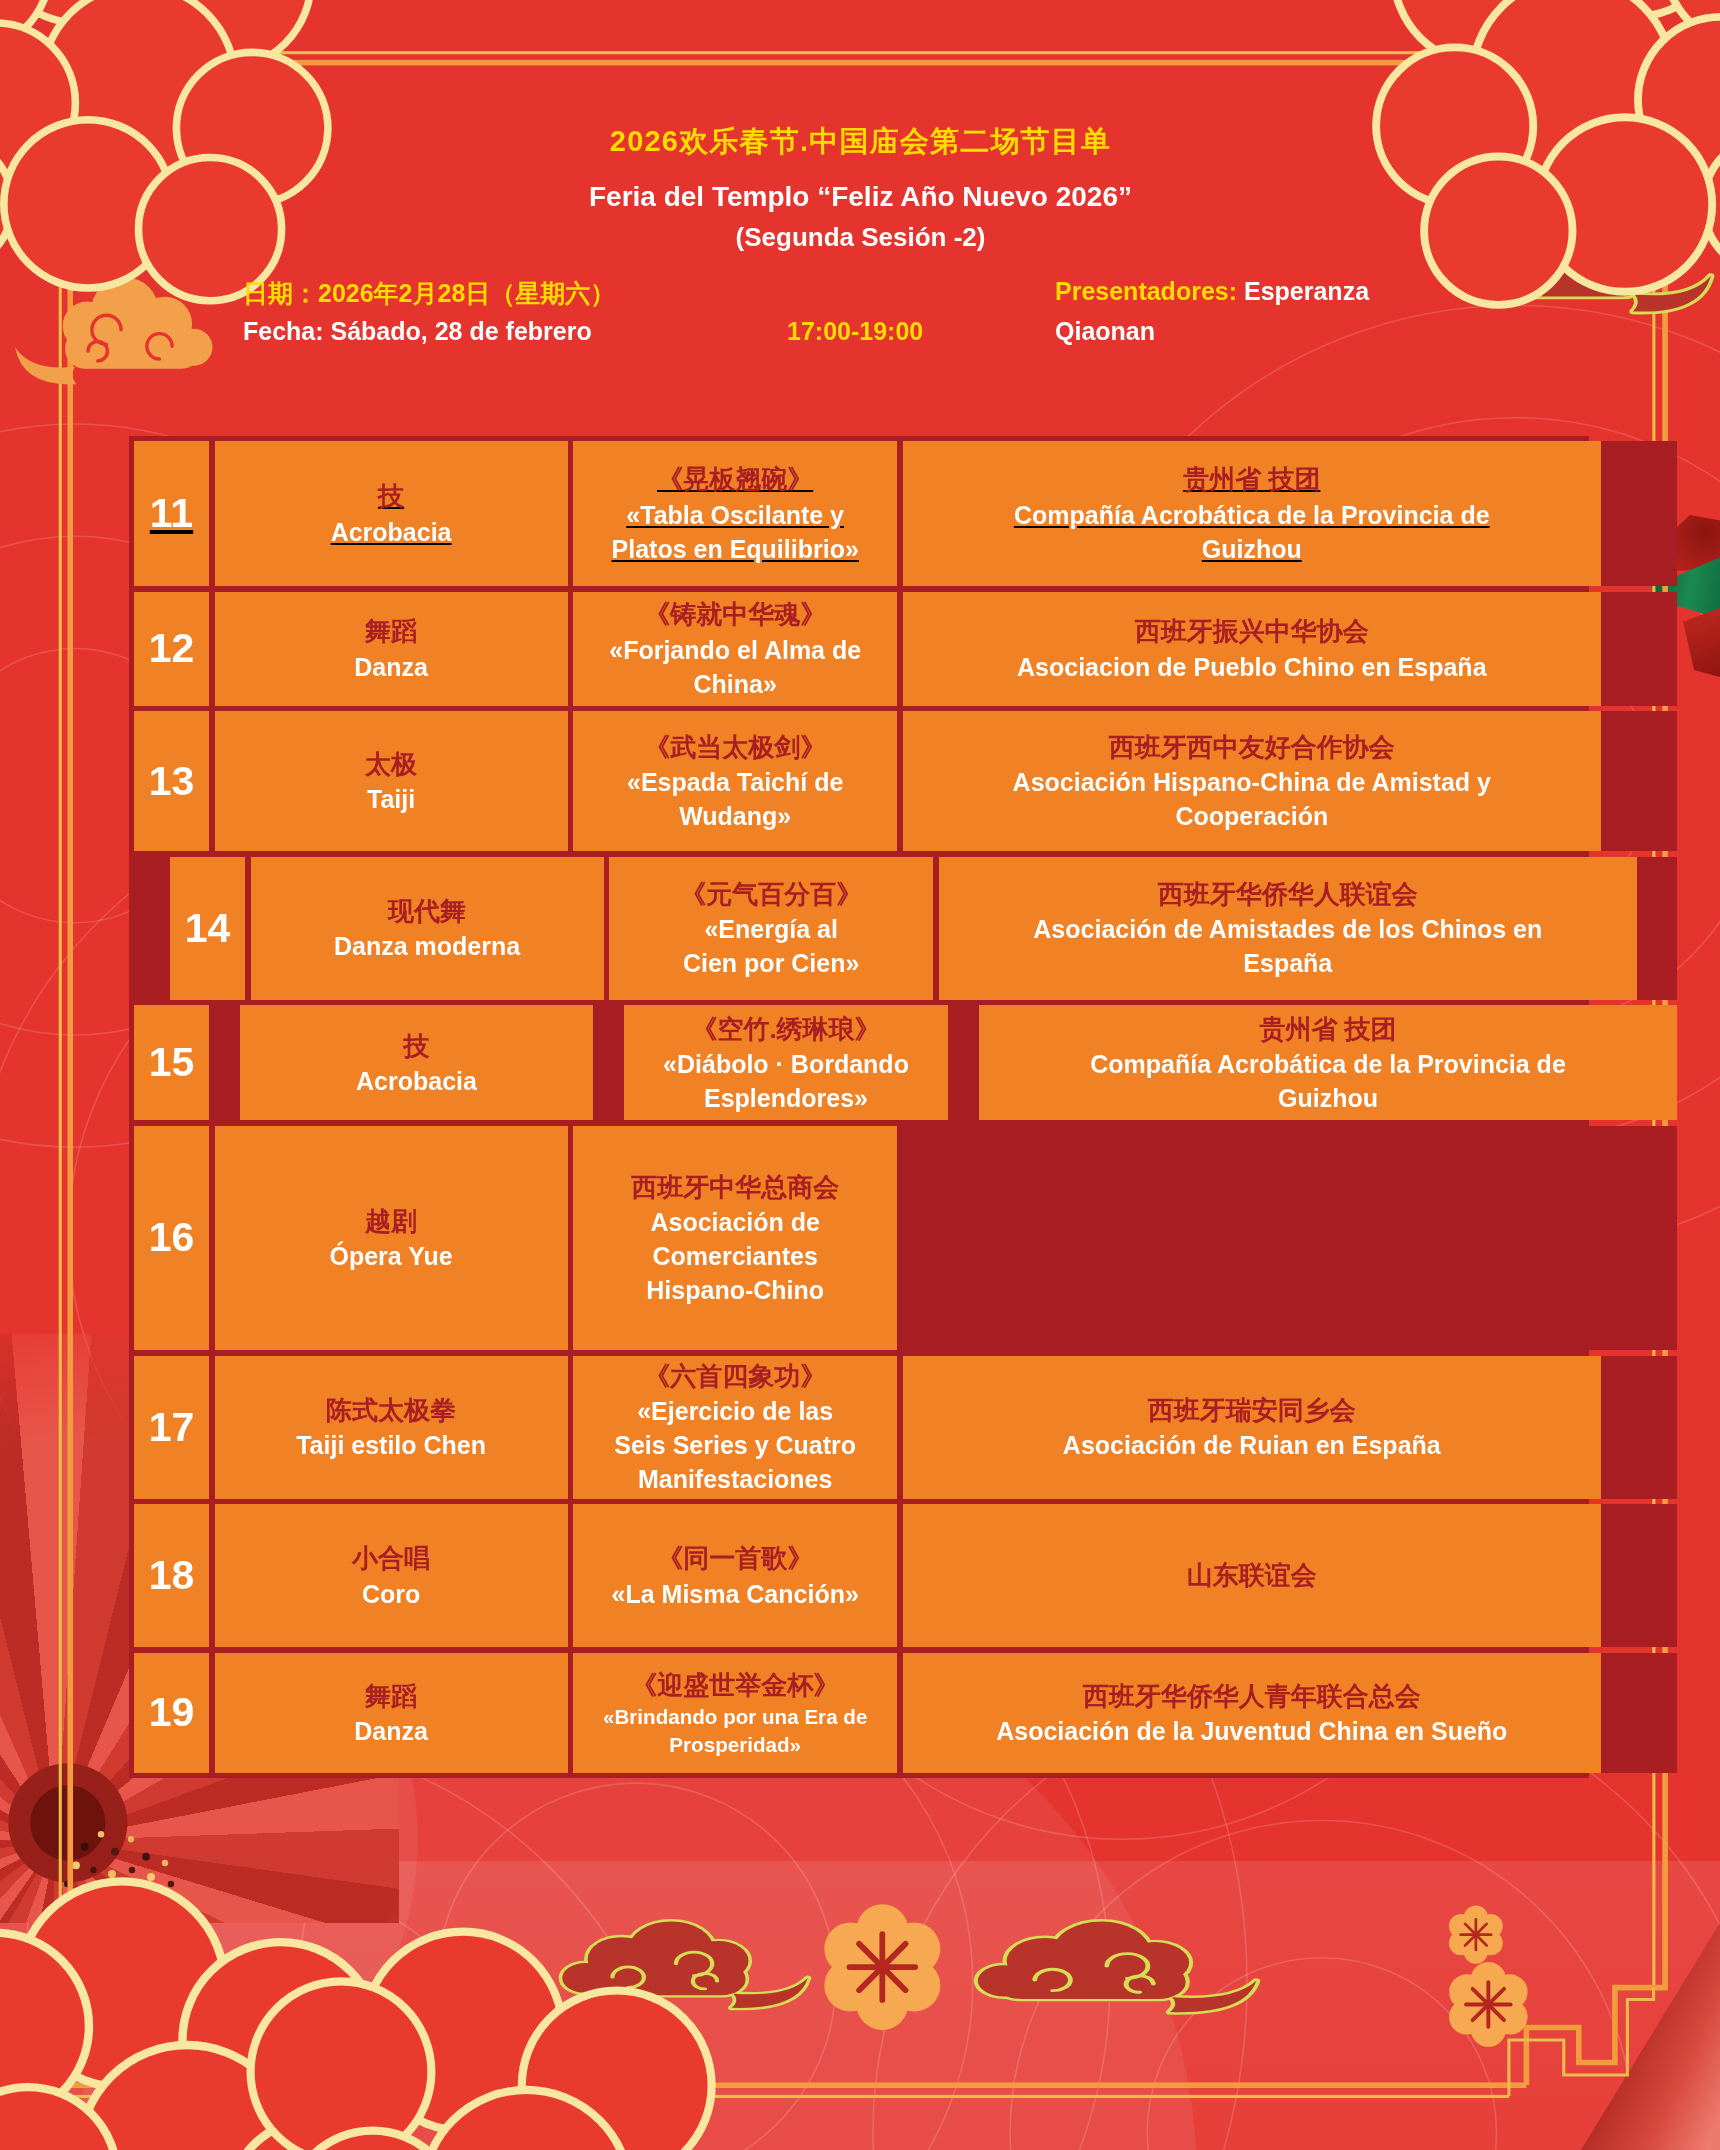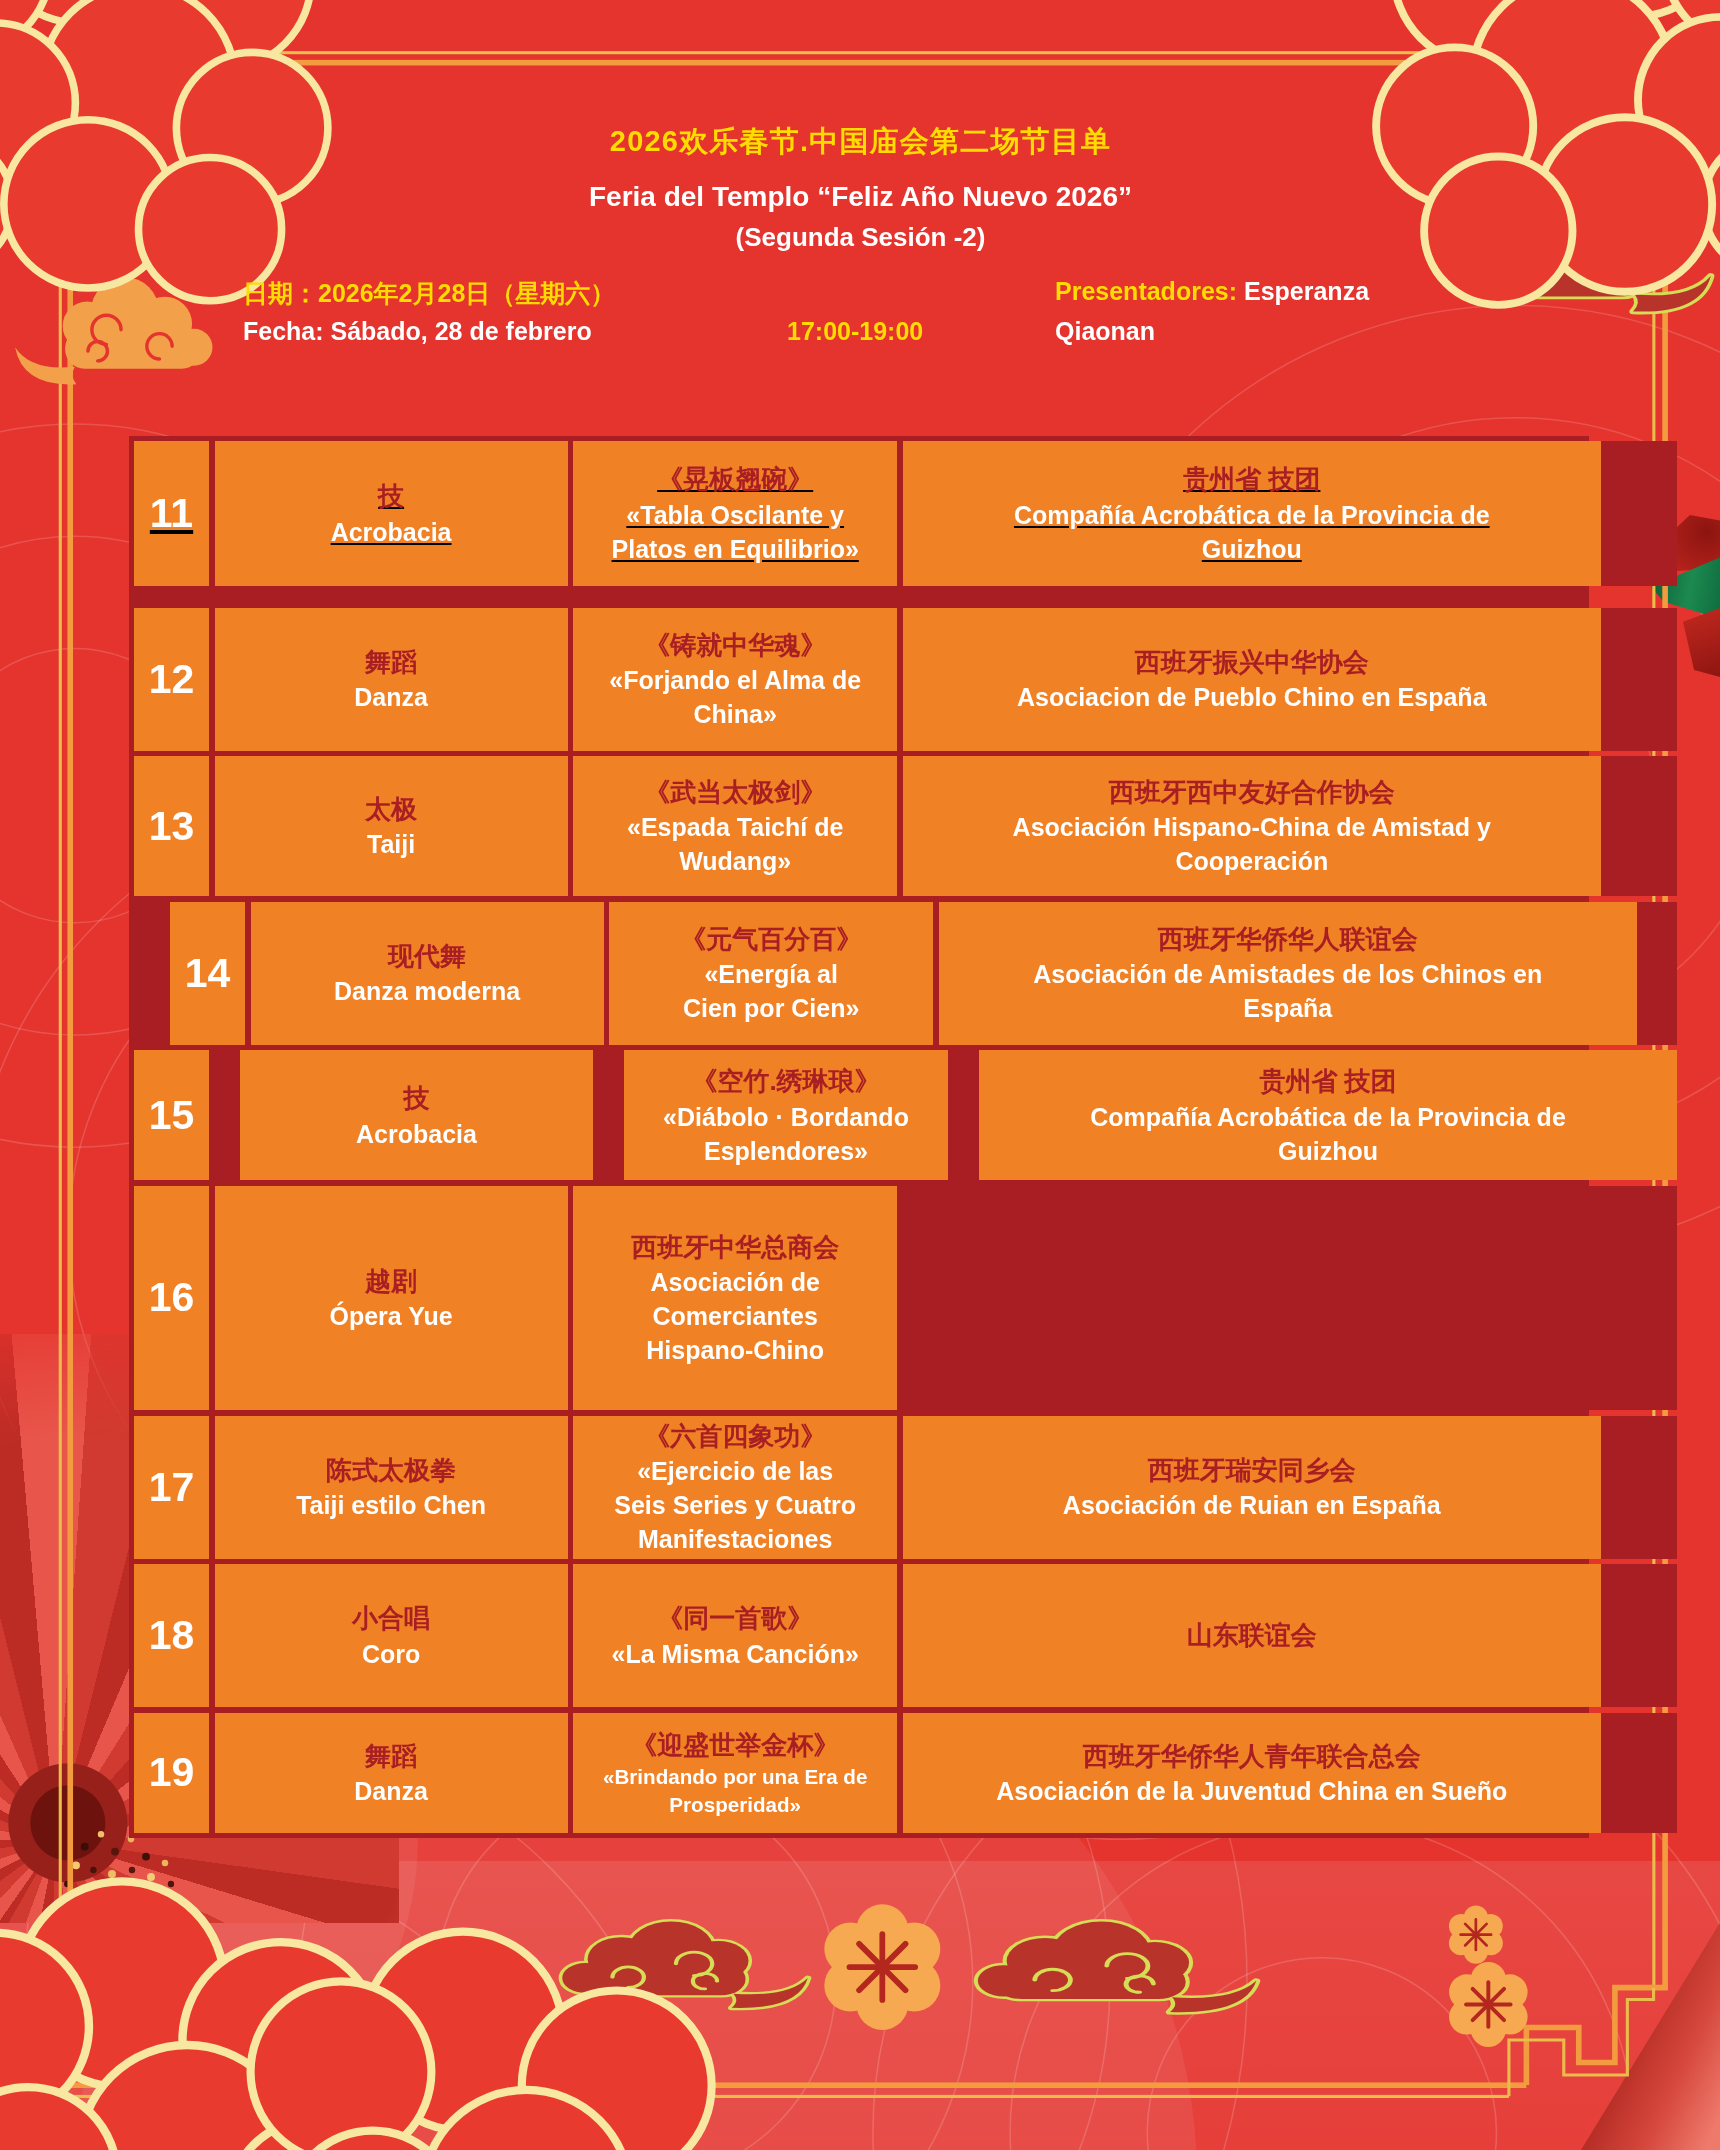--- a/index.html
+++ b/index.html
@@ -79,24 +79,24 @@
 
   
   .ptable{
     position:absolute;left:129px;top:436px;width:1450px;z-index:5;
     background:#A91E23;border:5.6px solid #A91E23;
     display:grid;row-gap:5.6px;
   }
   .p-row{display:grid;grid-template-columns:75px 353px 324px 698px;column-gap:5.6px;background:#A91E23;}
   .p-row>div{background:#F08125;display:flex;flex-direction:column;justify-content:center;align-items:center;text-align:center;}
   .p-row:nth-child(1){height:145px;text-decoration:underline;}
-  .p-row:nth-child(2){height:143px;margin-top:16px;}
+  .p-row:nth-child(2){height:114px;}
   .p-row:nth-child(3){height:140px;}
   .p-row:nth-child(4){height:143px;padding-left:36px;}
-  .p-row:nth-child(5){height:130px;gap:31px;}
+  .p-row:nth-child(5){height:115px;gap:31px;}
   .p-row:nth-child(6){height:224px;}
   .p-row:nth-child(7){height:143px;}
   .p-row:nth-child(8){height:143px;}
   .p-row:nth-child(9){height:120px;}
   .cell-num{font-size:41px;font-weight:700;color:#FFFFFF;}
   .zh{color:#A91E23;font-weight:700;font-size:26px;line-height:1.4;white-space:pre-line;}
   .es{color:#FFFFFF;font-weight:700;font-size:25px;line-height:1.36;white-space:pre-line;}
   .cell-title{padding:0 8.7px;}
   .cell-org{padding:0 25px;}
   .p-row:nth-child(9) .cell-title .es{font-size:20.6px;}

